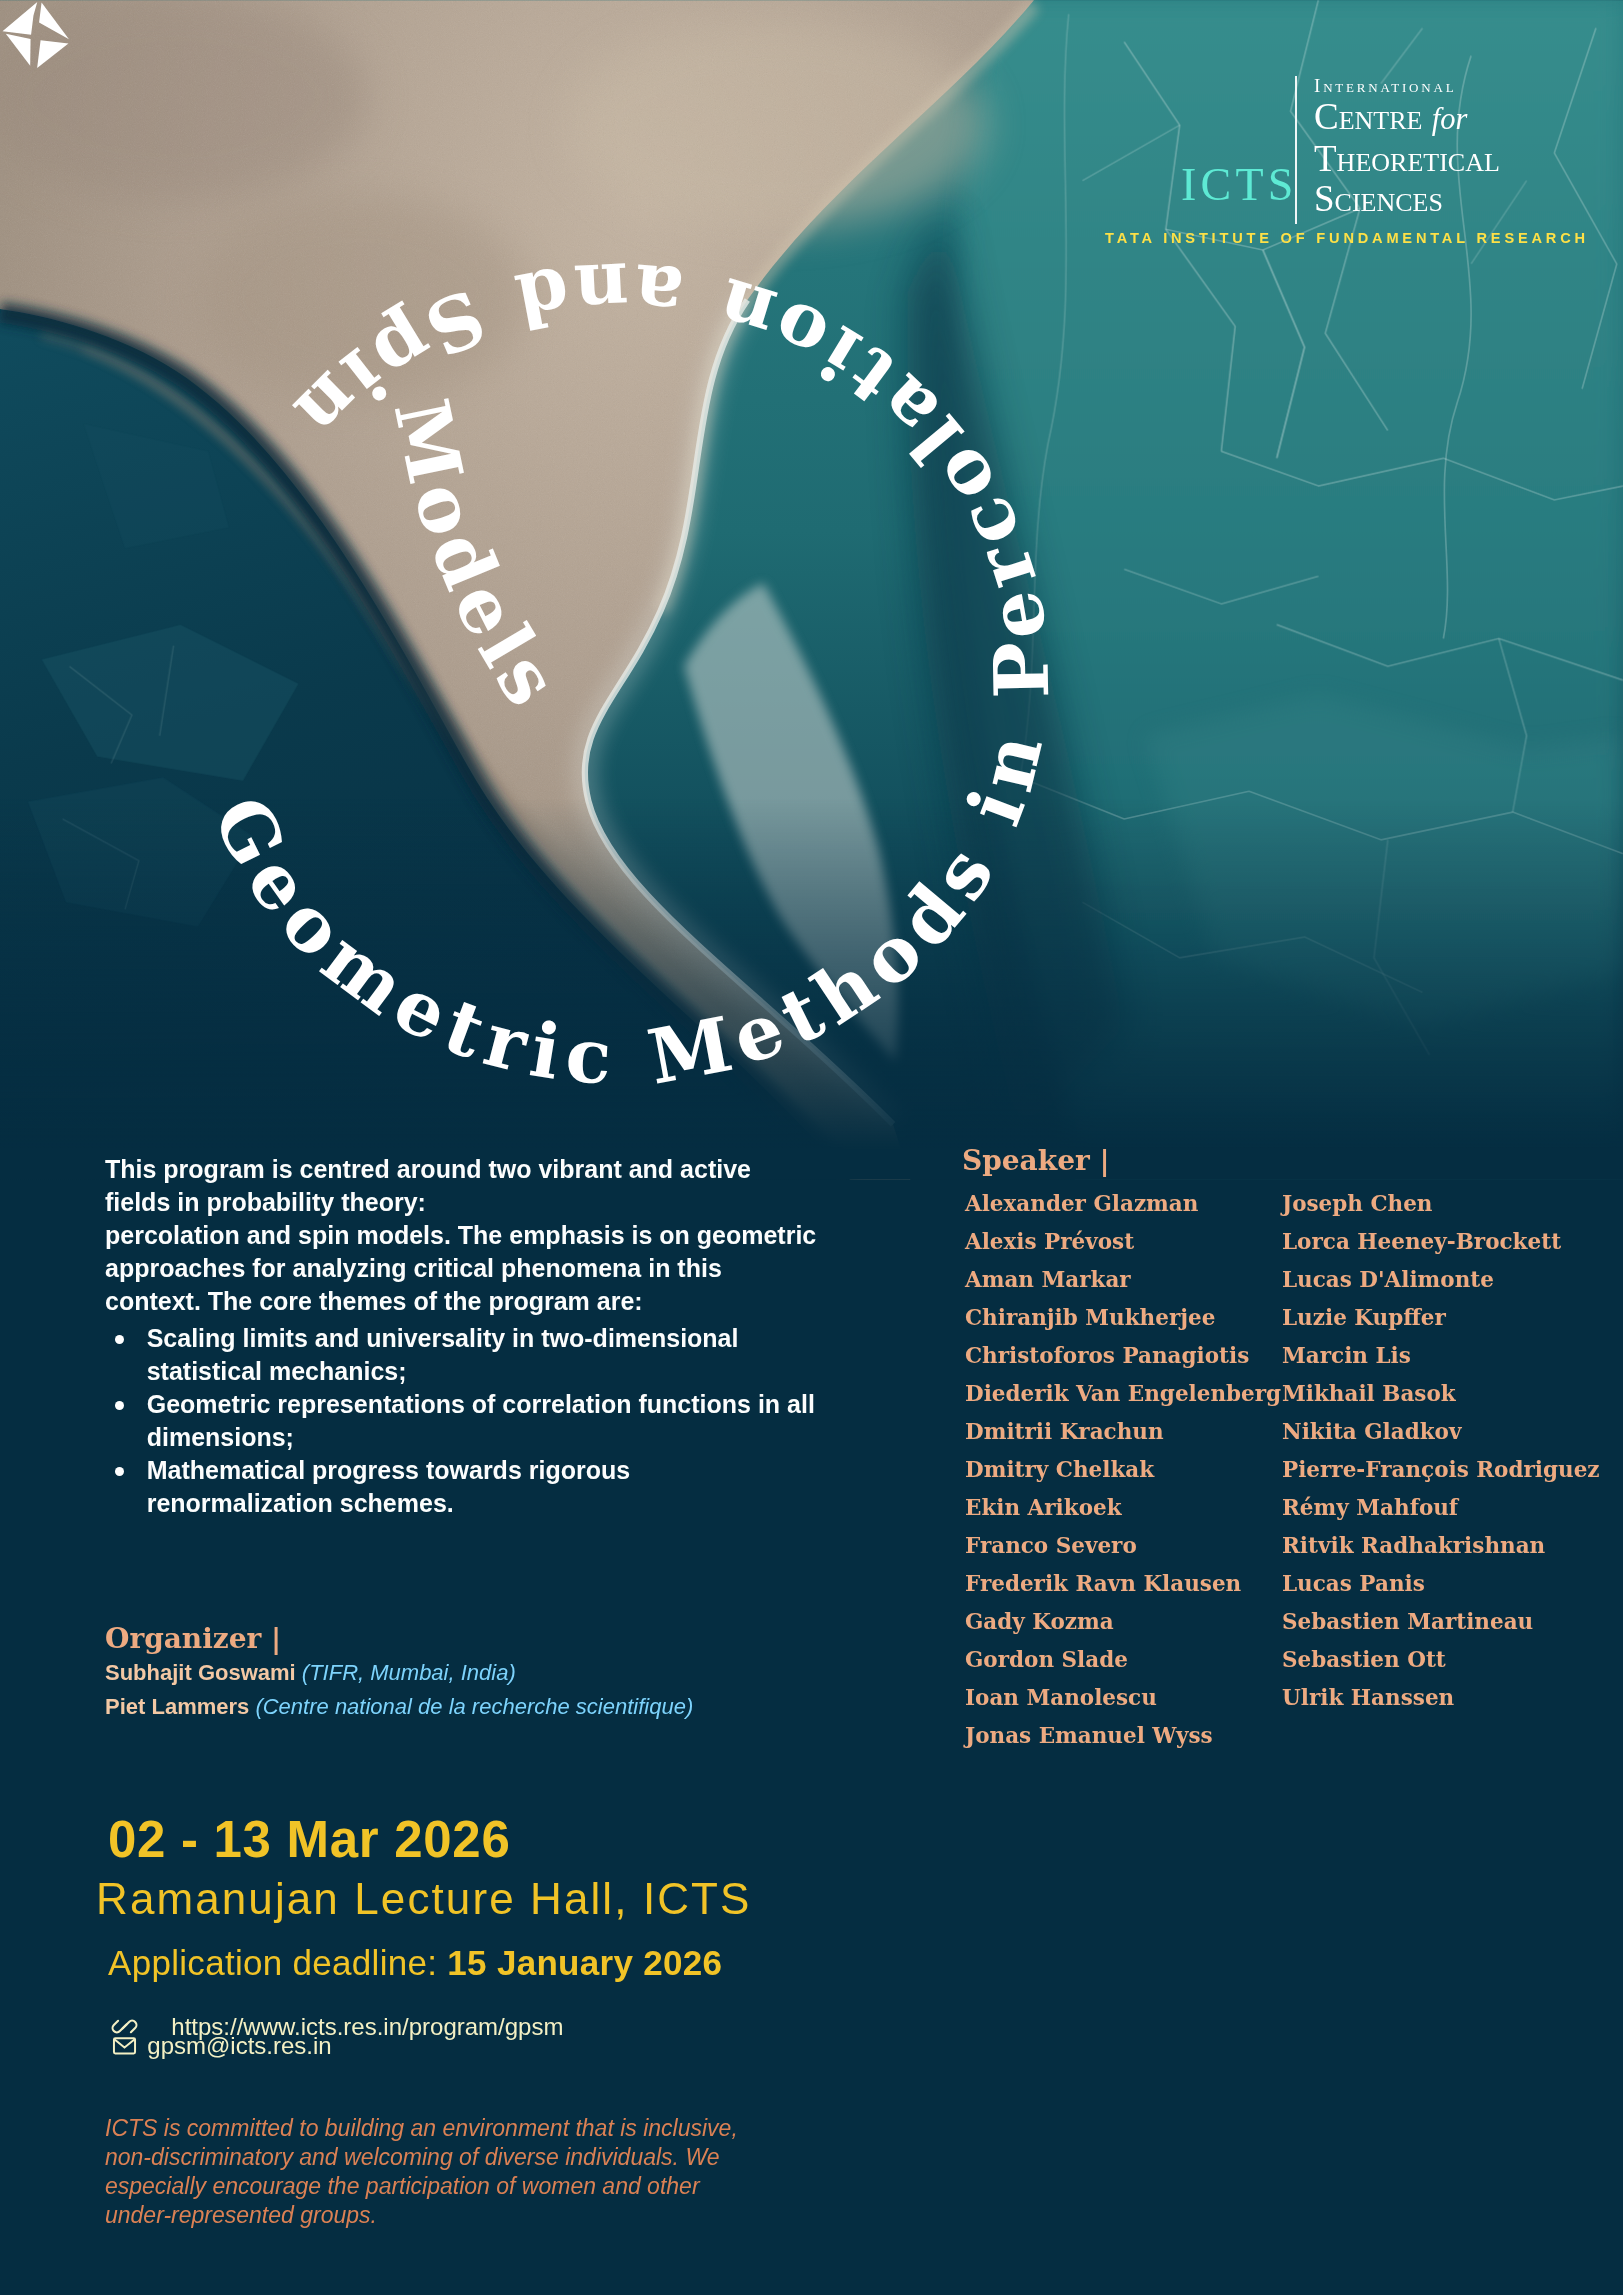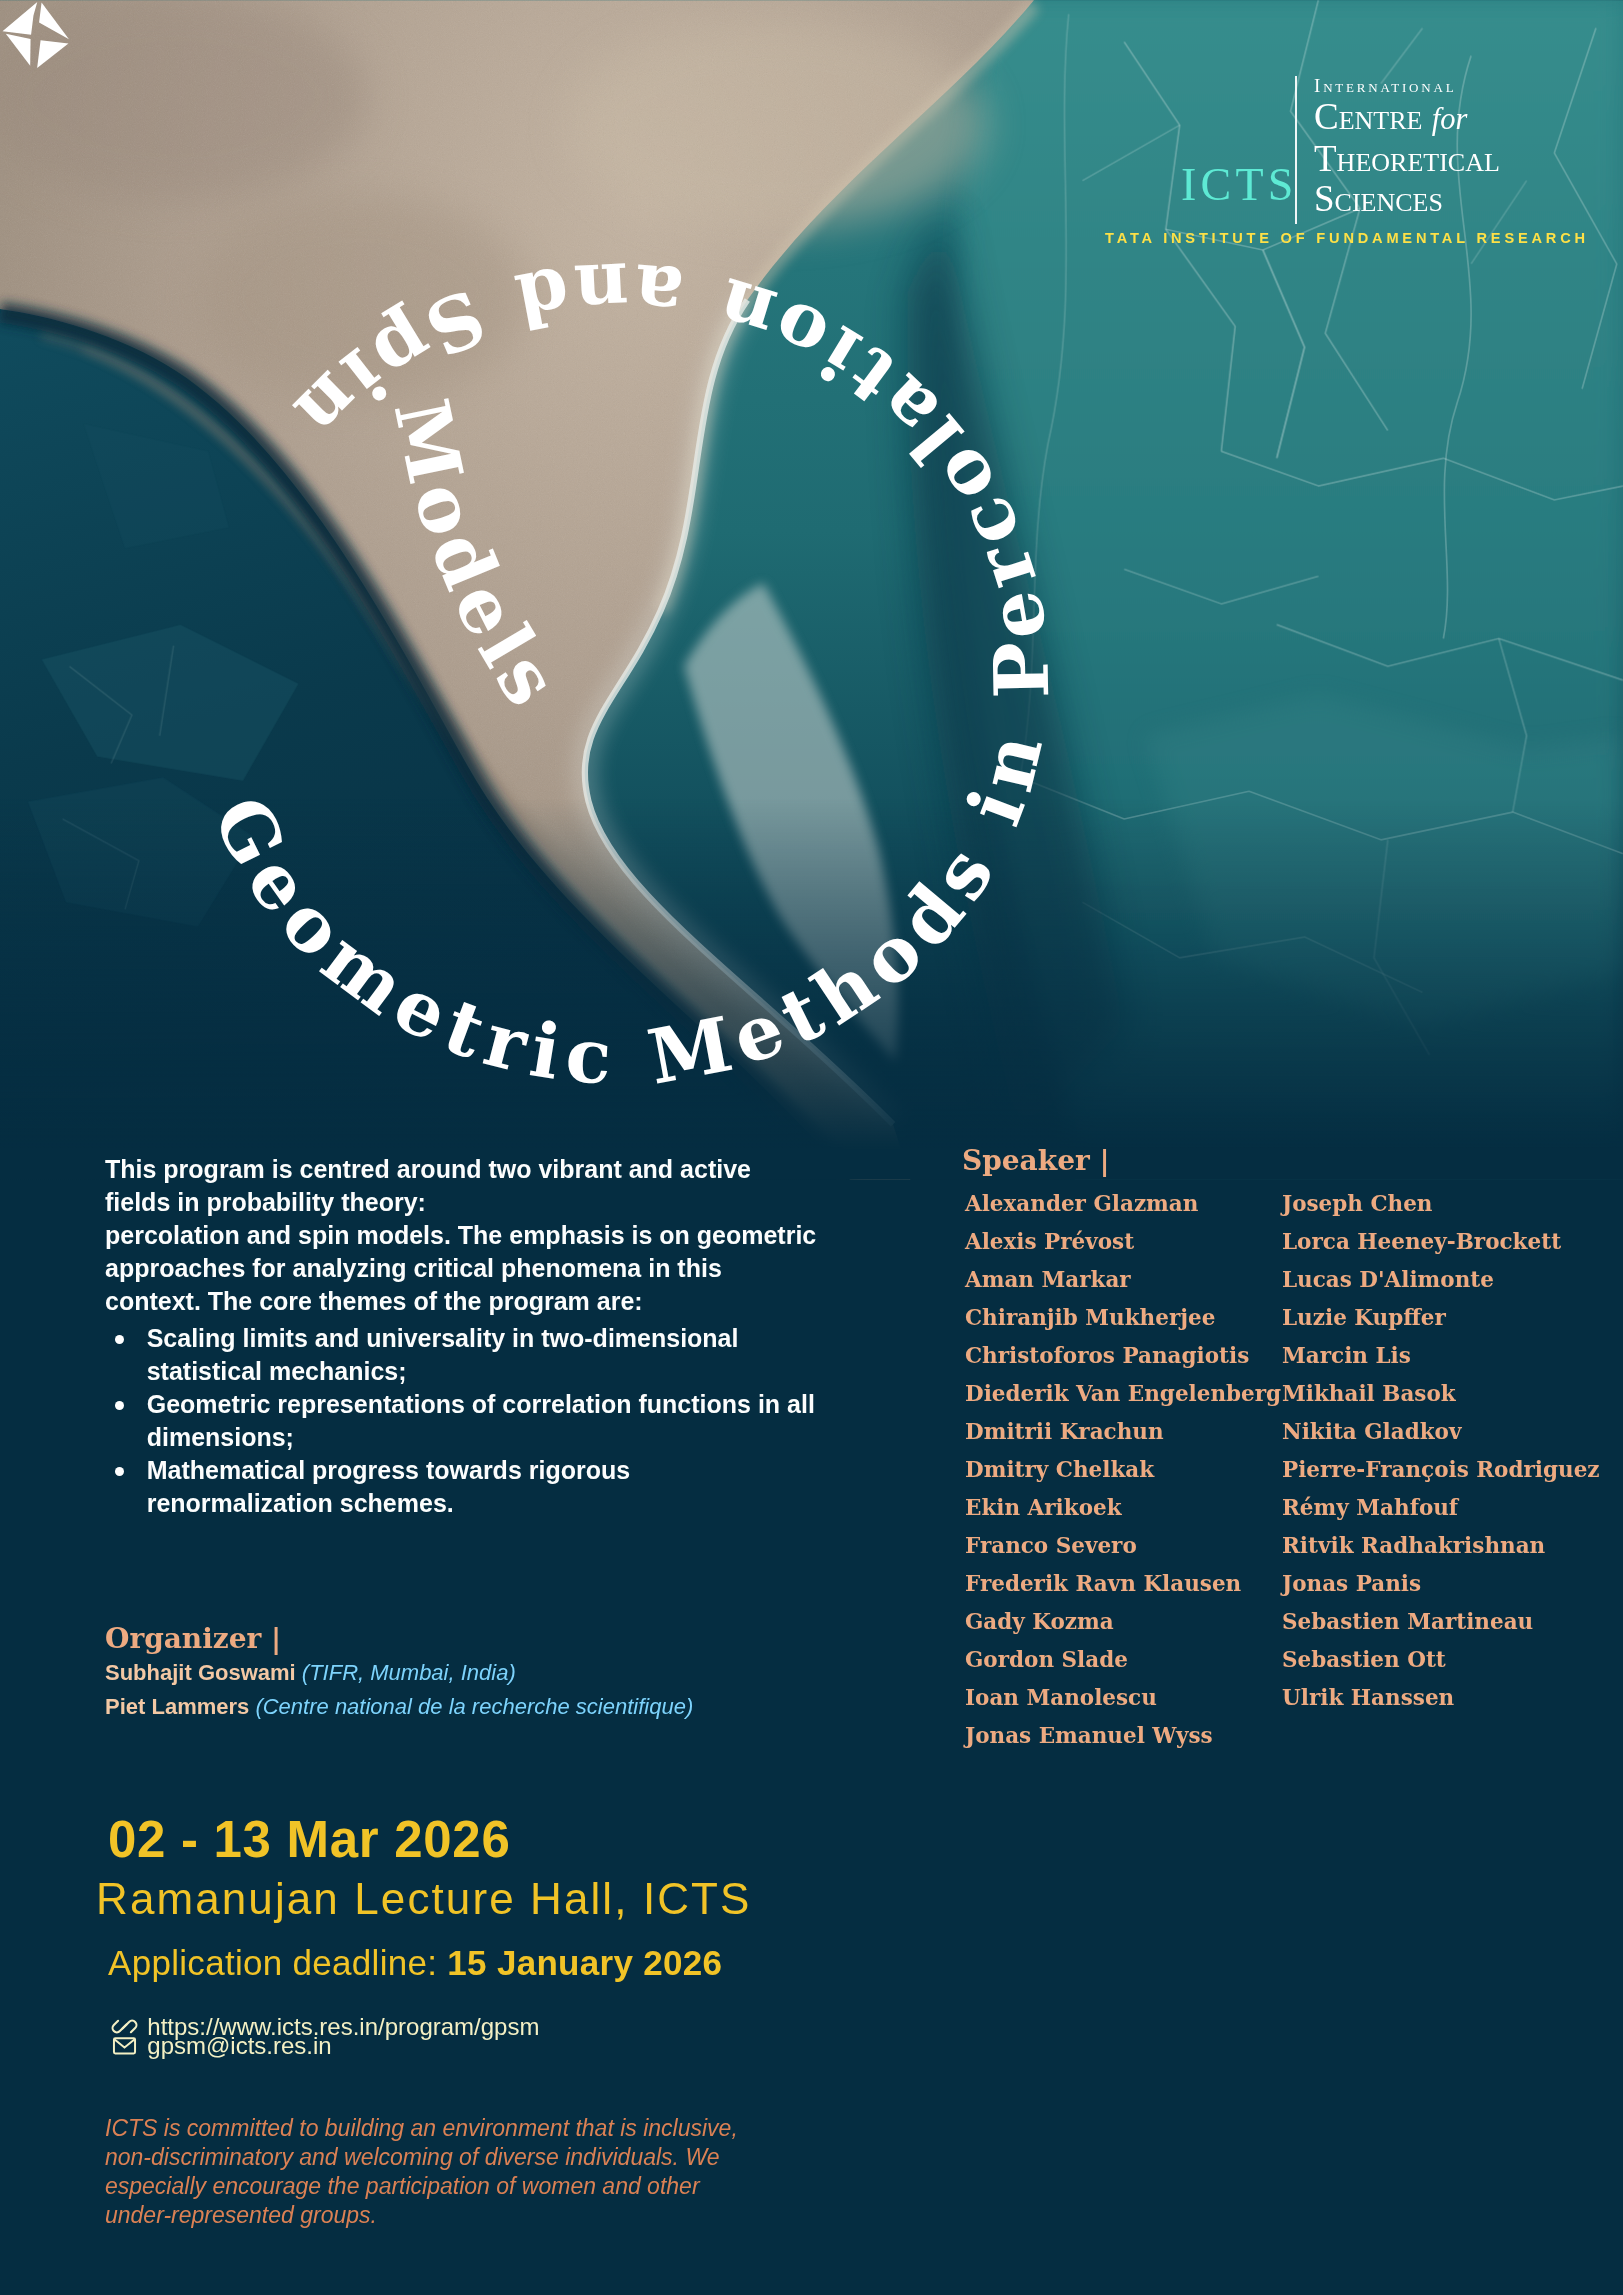--- a/index.html
+++ b/index.html
@@ -45,21 +45,21 @@
   .organizer-line{height:34px;line-height:30.5px;}
   .org-name{font-weight:700;color:#f3c8a4;}
   .org-affil{font-style:italic;font-weight:400;color:#7dd3fc;}
   
   .event-dates{position:absolute;left:108px;top:1810px;color:#f1c327;font-size:51px;font-weight:700;letter-spacing:0.7px;}
   .event-venue{position:absolute;left:96px;top:1874px;color:#f1c327;font-size:44px;font-weight:400;letter-spacing:2.1px;}
   .event-deadline{position:absolute;left:108px;top:1943px;color:#f1c327;font-size:35px;font-weight:400;letter-spacing:0.3px;}
   .event-deadline b{font-weight:700;}
   
   .contact-row{position:absolute;left:110px;display:flex;align-items:center;color:#f4f0c4;}
-  .contact-row.url{top:2012px;}
+  .contact-row.url{top:2012px;gap:24px;}
   .contact-row.mail{top:1987px;margin-top:44px;}
   .contact-icon{width:29px;height:29px;flex:none;margin-right:8.3px;}
   .contact-link{color:#f4f0c4;text-decoration:none;font-size:24px;}
   
   .footer-note{position:absolute;left:105px;top:2114px;width:763px;color:#db8154;font-size:23px;
                line-height:29px;font-style:italic;white-space:pre-line;font-weight:400;}
 </style>
 </head>
 <body>
 
@@ -254,21 +254,21 @@
       <div class="speaker-name">Joseph Chen</div>
       <div class="speaker-name">Lorca Heeney-Brockett</div>
       <div class="speaker-name">Lucas D'Alimonte</div>
       <div class="speaker-name">Luzie Kupffer</div>
       <div class="speaker-name">Marcin Lis</div>
       <div class="speaker-name">Mikhail Basok</div>
       <div class="speaker-name">Nikita Gladkov</div>
       <div class="speaker-name">Pierre-François Rodriguez</div>
       <div class="speaker-name">Rémy Mahfouf</div>
       <div class="speaker-name">Ritvik Radhakrishnan</div>
-      <div class="speaker-name">Jonas Panis</div>
+      <div class="speaker-name">Lucas Panis</div>
       <div class="speaker-name">Sebastien Martineau</div>
       <div class="speaker-name">Sebastien Ott</div>
       <div class="speaker-name">Ulrik Hanssen</div>
     </div>
 
   <div class="organizer-head">Organizer |</div>
   <div class="organizers" id="organizers">
       <div class="organizer-line"><span class="org-name">Subhajit Goswami </span><span class="org-affil">(TIFR, Mumbai, India)</span></div>
       <div class="organizer-line"><span class="org-name">Piet Lammers </span><span class="org-affil">(Centre national de la recherche scientifique)</span></div>
     </div>

